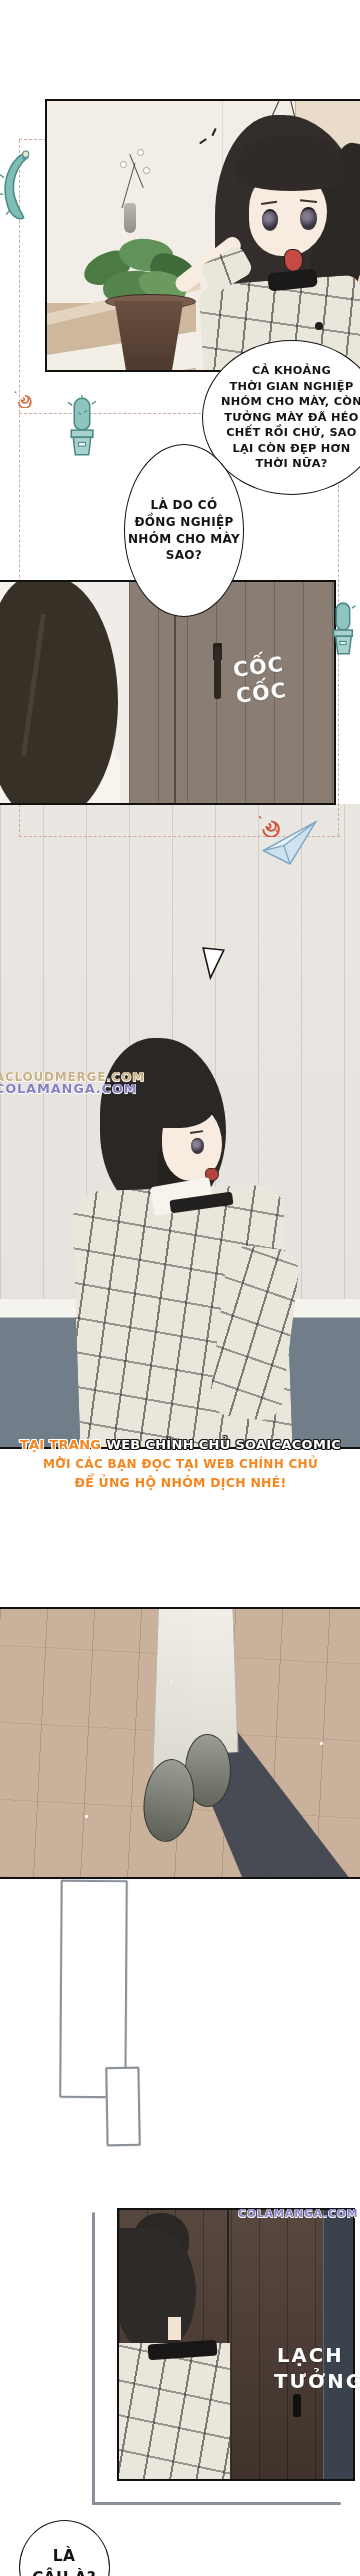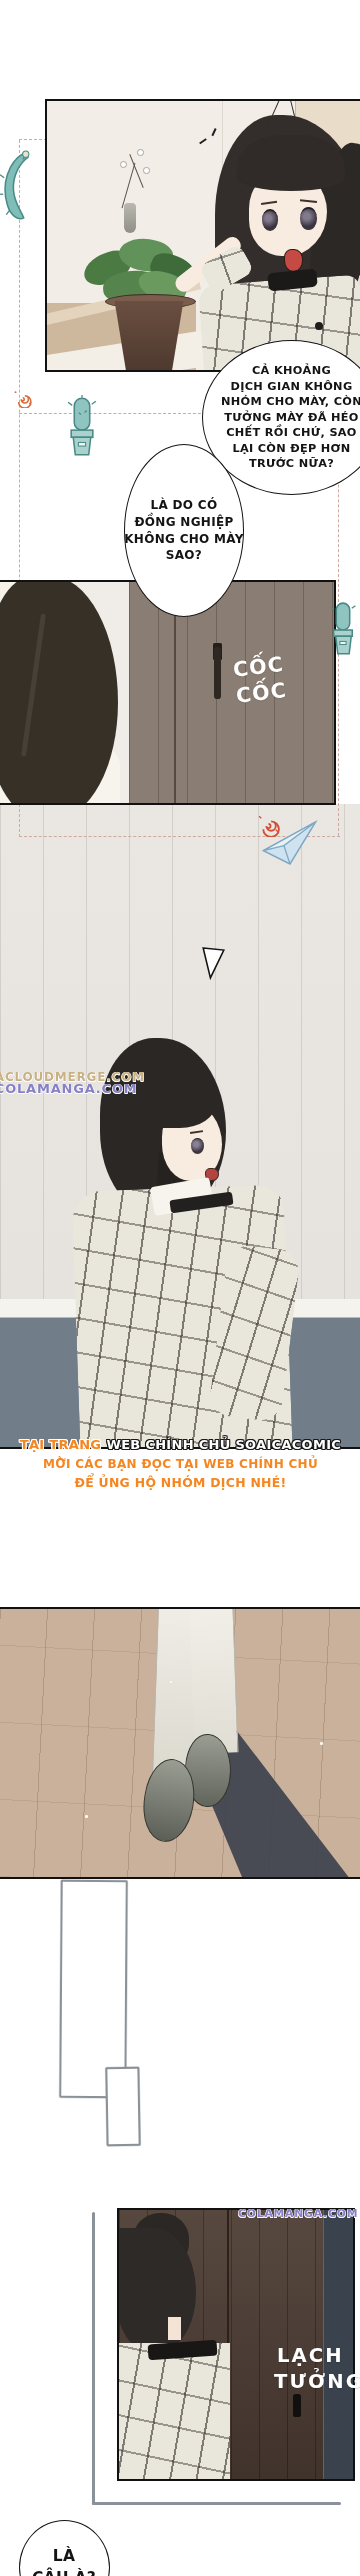--- a/index.html
+++ b/index.html
@@ -119,32 +119,32 @@
     <div class="a" style="left:268px;top:221px;width:8.2px;height:8.2px;background:#1f1d1c;border-radius:50%"></div>
     <div class="a" style="left:273px;top:246px;width:8.2px;height:8.2px;background:#1f1d1c;border-radius:50%"></div>
     <div class="a" style="left:122px;top:155px;width:78px;height:16.5px;background:#f8ebdf;border-radius:8.2px;transform:rotate(-38deg)"></div>
     <div class="a plaid" style="left:156px;top:152px;width:47px;height:32px;border-radius:10.3px;transform:rotate(-30deg)"></div>
     <div class="a" style="left:155px;top:36px;width:1.5px;height:8.2px;background:#222;transform:rotate(55deg)"></div>
     <div class="a" style="left:166px;top:27px;width:1.5px;height:8.2px;background:#222;transform:rotate(25deg)"></div>
   </div>
 
   <div class="bubble" style="left:202px;top:340px;width:179px;height:155px;font-size:11.3px">
     <span class="ln">CẢ KHOẢNG</span>
-    <span class="ln">DỊCH GIAN KHÔNG</span>
+    <span class="ln">THỜI GIAN NGHIỆP</span>
     <span class="ln">NHÓM CHO MÀY, CÒN</span>
     <span class="ln">TƯỞNG MÀY ĐÃ HÉO</span>
     <span class="ln">CHẾT RỒI CHỨ, SAO</span>
     <span class="ln">LẠI CÒN ĐẸP HƠN</span>
-    <span class="ln">TRƯỚC NỮA?</span>
+    <span class="ln">THỜI NỮA?</span>
   </div>
 
   <div class="bubble" style="left:124px;top:444px;width:120px;height:173px;font-size:12px;z-index:33">
     <span class="ln">LÀ DO CÓ</span>
     <span class="ln">ĐỒNG NGHIỆP</span>
-    <span class="ln">KHÔNG CHO MÀY</span>
+    <span class="ln">NHÓM CHO MÀY</span>
     <span class="ln">SAO?</span>
   </div>
 
   <div class="panel" style="left:0;top:580px;width:336px;height:225px;border-left:none;background:#f0ede8">
     <div class="a" style="left:0;top:0;width:37px;height:225px;background:#f5f2ec;border-right:1px solid #e0dbd2"></div>
     <div class="a doorlt" style="left:129px;top:0;width:207px;height:225px"></div>
     <div class="a" style="left:174px;top:0;width:1.5px;height:225px;background:#564a40"></div>
     <div class="a" style="left:213px;top:61px;width:8.8px;height:16.5px;background:#241f1a;border-radius:1.5px"></div>
     <div class="a" style="left:214px;top:65px;width:6.7px;height:52px;background:#2e2822;border-radius:3.1px"></div>
     <div class="a" style="left:0;top:155px;width:120px;height:70px;background:#f7f4ee;border-radius:60% 40% 0 0"></div>

